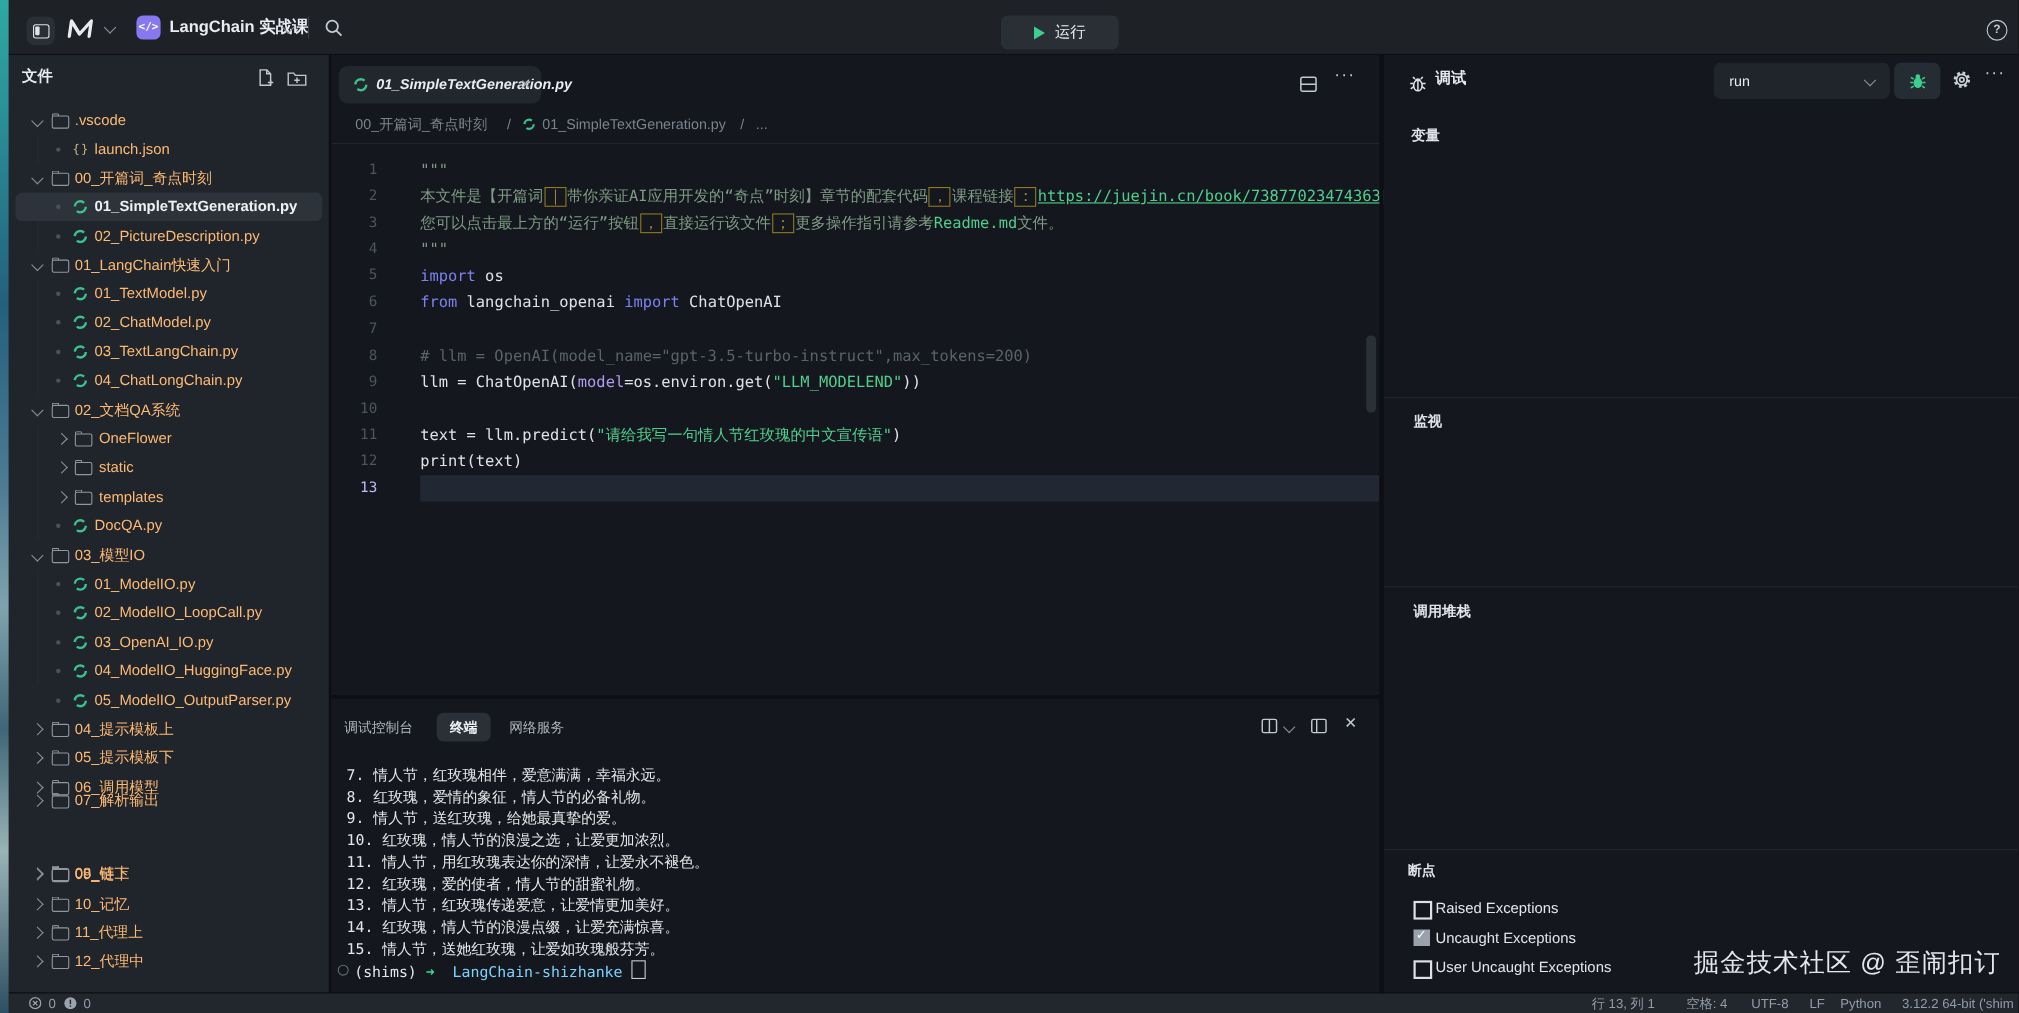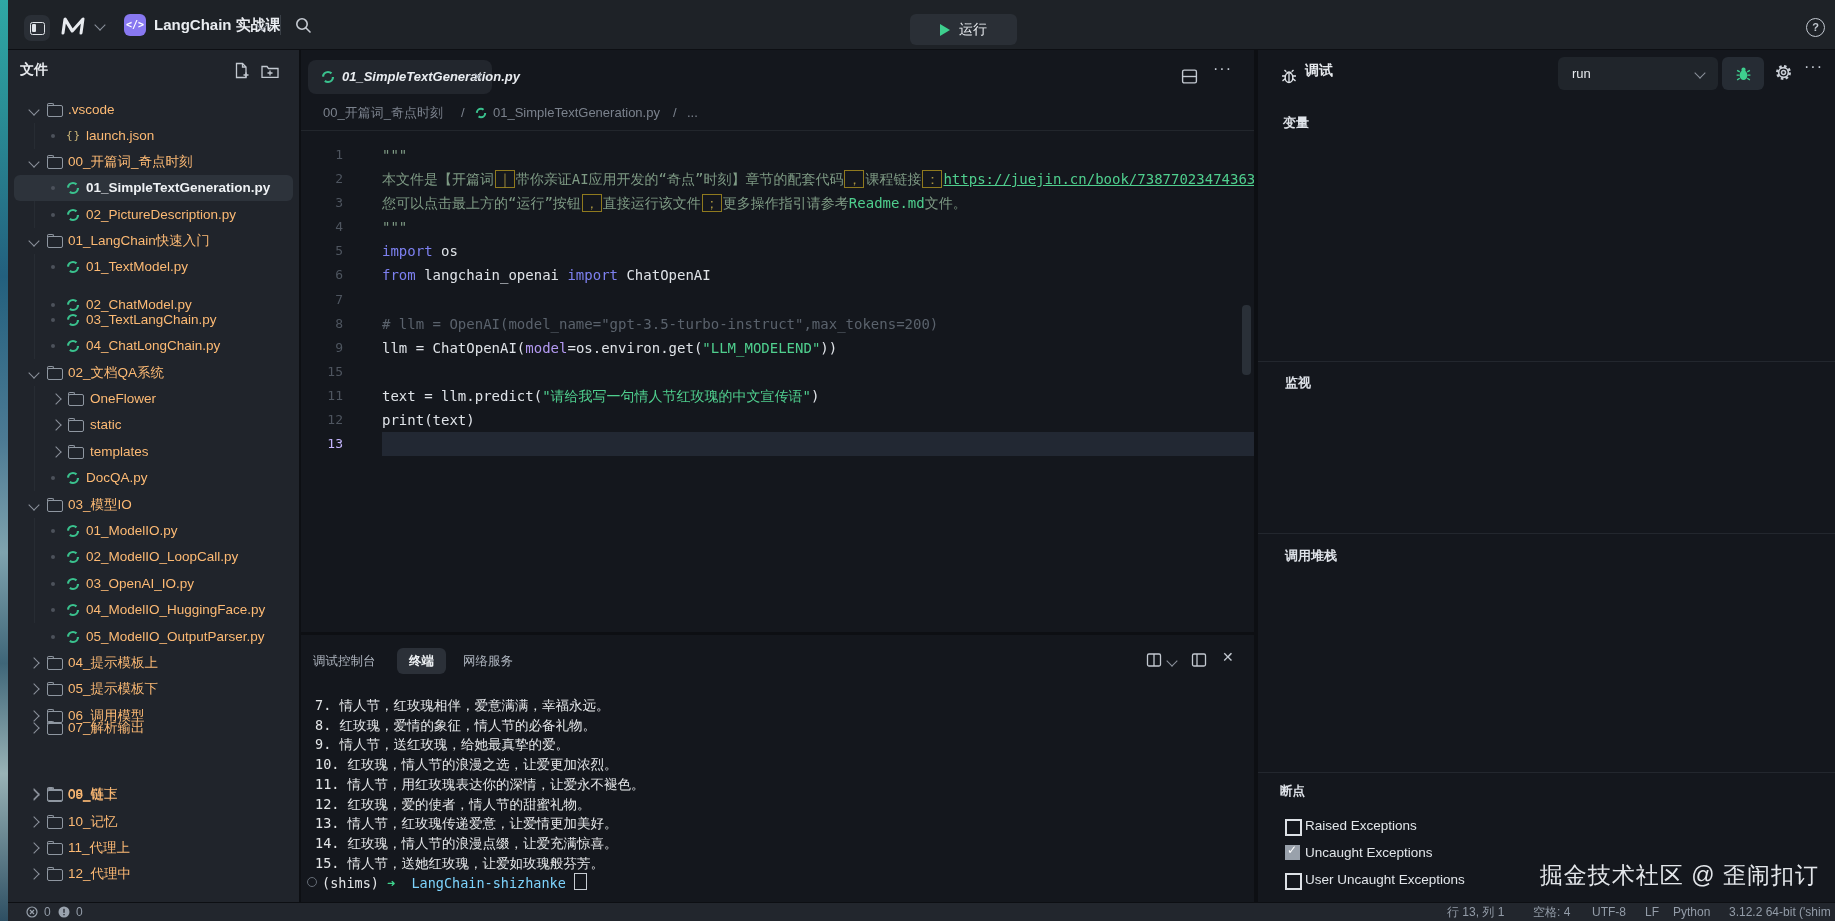--- a/index.html
+++ b/index.html
@@ -183,21 +183,21 @@
       </div>
     <div class="trow" style="top:204px">
         <span class="dot" style="left:43px"></span>
         <span class="pyic" style="left:58px">
           <svg width="14" height="14">
             <circle cx="7" cy="7" r="5" fill="none" stroke="#3ac28e" stroke-width="2.2" stroke-dasharray="11 4.7"></circle>
           </svg>
         </span>
         <span class="tlabel" style="left:78px">01_TextModel.py</span>
       </div>
-    <div class="trow" style="top:242px">
+    <div class="trow" style="top:230px">
         <span class="dot" style="left:43px"></span>
         <span class="pyic" style="left:58px">
           <svg width="14" height="14">
             <circle cx="7" cy="7" r="5" fill="none" stroke="#3ac28e" stroke-width="2.2" stroke-dasharray="11 4.7"></circle>
           </svg>
         </span>
         <span class="tlabel" style="left:78px">02_ChatModel.py</span>
       </div>
     <div class="trow" style="top:257px">
         <span class="dot" style="left:43px"></span>
@@ -369,21 +369,21 @@
 
     <div class="cl" style="top:93px"><span class="ln">1</span><span class="ct"><span class="c-doc">"""</span></span></div>
     <div class="cl" style="top:117px"><span class="ln">2</span><span class="ct"><span class="c-doc">本文件是【开篇词</span><span class="ubox">｜</span><span class="c-doc">带你亲证AI应用开发的“奇点”时刻】章节的配套代码</span><span class="ubox">，</span><span class="c-doc">课程链接</span><span class="ubox">：</span><span class="c-link">https://juejin.cn/book/73877023474363613</span></span></div>
     <div class="cl" style="top:141px"><span class="ln">3</span><span class="ct"><span class="c-doc">您可以点击最上方的“运行”按钮</span><span class="ubox">，</span><span class="c-doc">直接运行该文件</span><span class="ubox">；</span><span class="c-doc">更多操作指引请参考</span><span class="c-str">Readme.md</span><span class="c-doc">文件。</span></span></div>
     <div class="cl" style="top:165px"><span class="ln">4</span><span class="ct"><span class="c-doc">"""</span></span></div>
     <div class="cl" style="top:189px"><span class="ln">5</span><span class="ct"><span class="c-kw">import</span><span class="c-plain"> os</span></span></div>
     <div class="cl" style="top:213px"><span class="ln">6</span><span class="ct"><span class="c-kw">from</span><span class="c-plain"> langchain_openai </span><span class="c-kw">import</span><span class="c-plain"> ChatOpenAI</span></span></div>
     <div class="cl" style="top:238px"><span class="ln">7</span></div>
     <div class="cl" style="top:262px"><span class="ln">8</span><span class="ct"><span class="c-com"># llm = OpenAI(model_name="gpt-3.5-turbo-instruct",max_tokens=200)</span></span></div>
     <div class="cl" style="top:286px"><span class="ln">9</span><span class="ct"><span class="c-plain">llm = ChatOpenAI(</span><span class="c-param">model</span><span class="c-plain">=os.environ.get(</span><span class="c-str">"LLM_MODELEND"</span><span class="c-plain">))</span></span></div>
-    <div class="cl" style="top:310px"><span class="ln">15</span></div>
+    <div class="cl" style="top:310px"><span class="ln">10</span></div>
     <div class="cl" style="top:334px"><span class="ln">11</span><span class="ct"><span class="c-plain">text = llm.predict(</span><span class="c-str">"请给我写一句情人节红玫瑰的中文宣传语"</span><span class="c-plain">)</span></span></div>
     <div class="cl" style="top:358px"><span class="ln">12</span><span class="ct"><span class="c-plain">print(text)</span></span></div>
     <div class="cl" style="top:382px"><span class="ln on">13</span></div>
 
     <div class="abs" id="edscroll"></div>
     <div class="abs" style="left:880px;top:18px">
       <svg width="17" height="17" viewBox="0 0 16 16">
           <rect x="1.5" y="2" width="13" height="12" rx="1.5" fill="none" stroke="#c3c9d1" stroke-width="1.3"></rect>
           <line x1="1.5" y1="8" x2="14.5" y2="8" stroke="#c3c9d1" stroke-width="1.3"></line>
         </svg>

